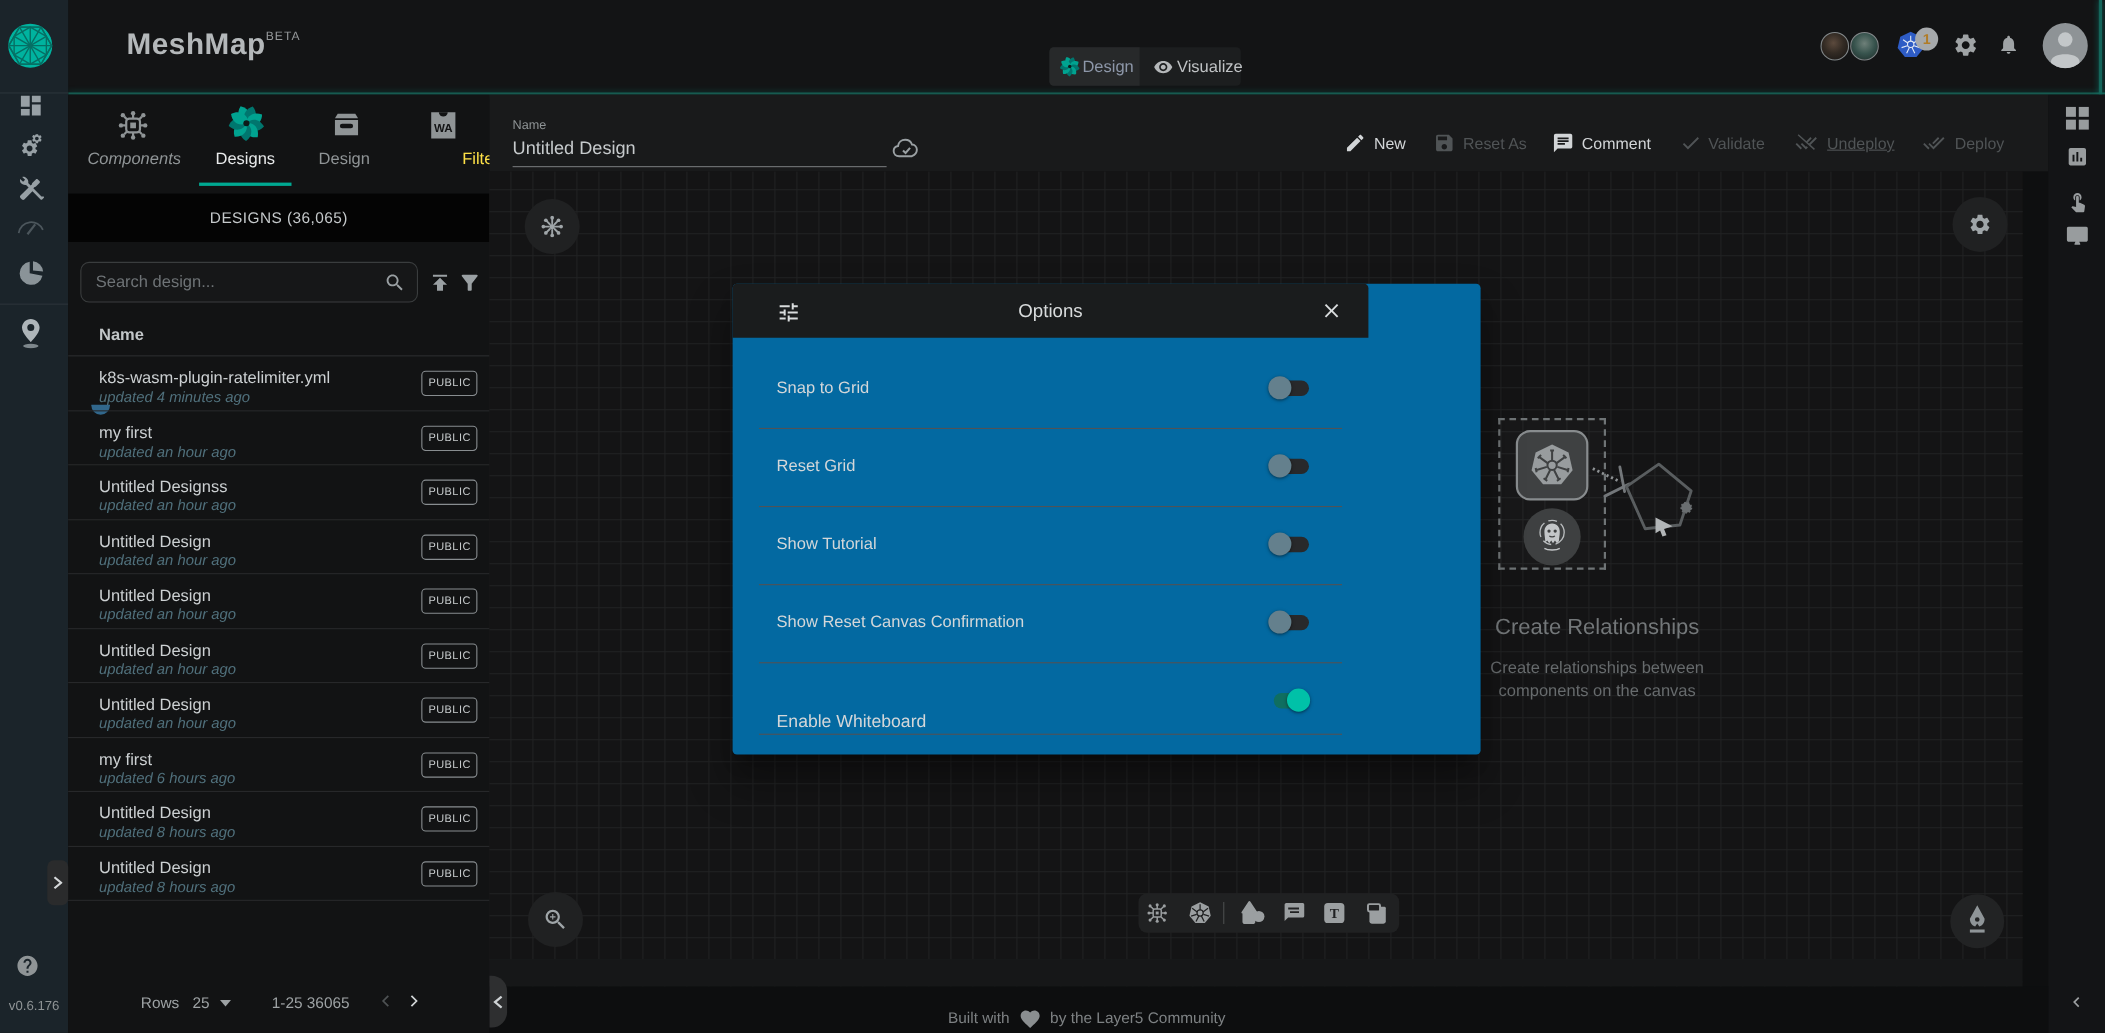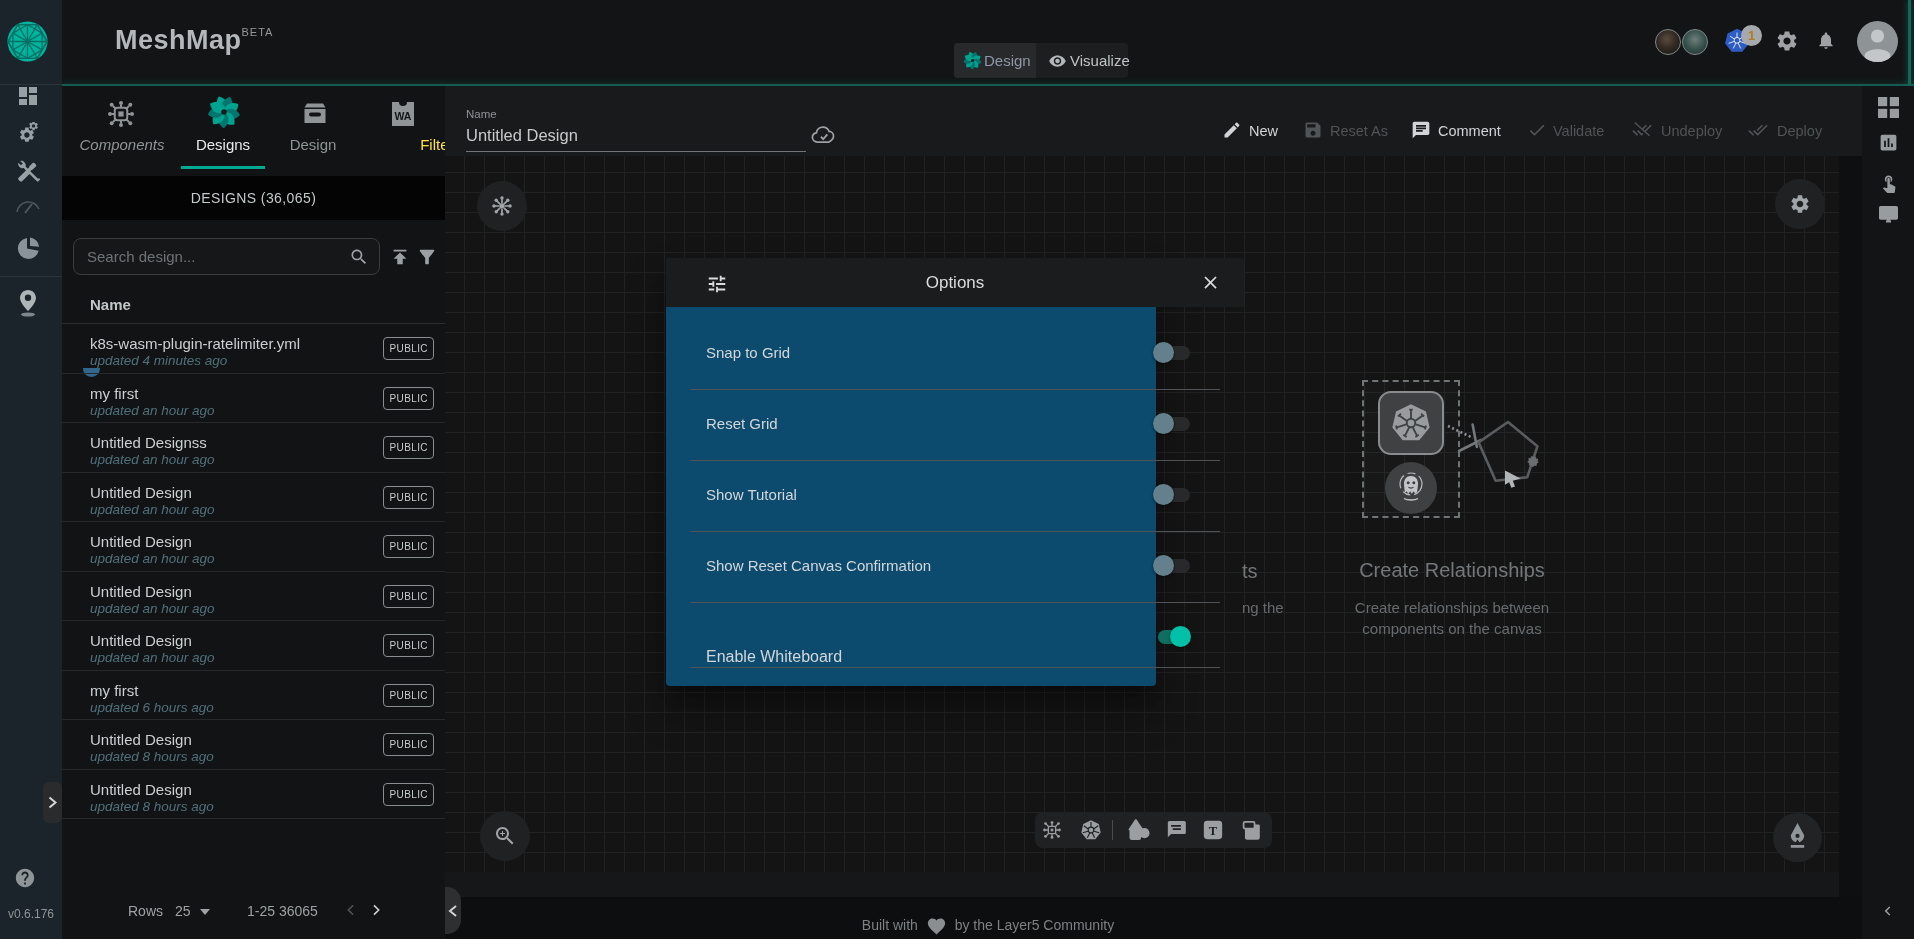--- a/index.html
+++ b/index.html
@@ -312,21 +312,21 @@
     <div class="abs" style="left:993px;top:37px;font-size:14.5px;color:#d2d5d7;">Comment</div>
     <svg class="abs" style="left:1082px;top:34px;" width="20" height="20" viewBox="0 0 24 24" fill="#505456">
         <path d="M9 16.17L4.83 12l-1.42 1.41L9 19 21 7l-1.41-1.41z"></path>
       </svg>
     <div class="abs" style="left:1108px;top:37px;font-size:14.5px;color:#505456;">Validate</div>
     <svg class="abs" style="left:1186px;top:34px;" width="22" height="20" viewBox="0 0 24 24" fill="#505456">
         <path d="M18 7l-1.41-1.41-6.34 6.34 1.41 1.41L18 7zm4.24-1.41L11.66 16.17 7.48 12l-1.41 1.41L11.66 19l12-12-1.42-1.41zM.41 13.41L6 19l1.41-1.41L1.83 12 .41 13.41z"></path>
         <path d="M2 4 L20 20" stroke="#191a1b" stroke-width="3.4"></path>
         <path d="M3.2 3 L21 19" stroke="#505456" stroke-width="1.6"></path>
       </svg>
-    <div class="abs" style="left:1216px;top:37px;font-size:14.5px;color:#505456;">Undeploy</div>
+    <div class="abs" style="left:1216px;top:37px;font-size:14.5px;color:#505456;text-decoration:underline;">Undeploy</div>
     <svg class="abs" style="left:1302px;top:34px;" width="22" height="20" viewBox="0 0 24 24" fill="#505456">
         <path d="M18 7l-1.41-1.41-6.34 6.34 1.41 1.41L18 7zm4.24-1.41L11.66 16.17 7.48 12l-1.41 1.41L11.66 19l12-12-1.42-1.41zM.41 13.41L6 19l1.41-1.41L1.83 12 .41 13.41z"></path>
       </svg>
     <div class="abs" style="left:1332px;top:37px;font-size:14.5px;color:#505456;">Deploy</div>
   </div>
 
   <div class="abs" id="canvas" style="left:445px;top:156px;width:1394px;height:741px;background:#141415;
      background-image:linear-gradient(#212223 1px, transparent 1px),linear-gradient(90deg,#212223 1px, transparent 1px);
      background-size:20px 20px;background-position:19px 16px;">
     <div class="abs" style="left:0;top:716px;width:1394px;height:25px;background:#161718;"></div>
@@ -492,21 +492,21 @@
         <path d="M12 21.35l-1.45-1.32C5.4 15.36 2 12.28 2 8.5 2 5.42 4.42 3 7.5 3c1.74 0 3.41.81 4.5 2.09C13.09 3.81 14.76 3 16.5 3 19.58 3 22 5.42 22 8.5c0 3.78-3.4 6.86-8.55 11.54L12 21.35z"></path>
       </svg> by the Layer5 Community
   </div>
 
   <div class="abs" style="left:43px;top:782px;width:19px;height:41px;background:#2a2b2c;border-radius:6px;z-index:5;">
     <svg style="position:absolute;left:5px;top:14px;" width="9" height="13" viewBox="0 0 9 13" fill="none" stroke="#d5d8da" stroke-width="2">
         <path d="M1.5 1.5 L7.5 6.5 L1.5 11.5"></path>
       </svg>
   </div>
 
-  <div class="abs" id="modal" style="left:666px;top:258px;width:490px;height:428px;background:#0c4a6e;z-index:20;box-shadow:0 11px 15px -7px rgba(0,0,0,.4),0 24px 38px 3px rgba(0,0,0,.28);border-radius:4px;">
+  <div class="abs" id="modal" style="left:666px;top:258px;width:680px;height:428px;background:#0369a1;z-index:20;box-shadow:0 11px 15px -7px rgba(0,0,0,.4),0 24px 38px 3px rgba(0,0,0,.28);border-radius:4px;">
     <div class="abs" style="left:0;top:0;width:578px;height:49px;background:#1a1c1d;border-radius:4px 4px 0 0;">
       <svg class="abs" style="left:40px;top:15px;" width="22" height="22" viewBox="0 0 24 24" fill="#d9dcdd">
           <path d="M3 17v2h6v-2H3zM3 5v2h10V5H3zm10 16v-2h8v-2h-8v-2h-2v6h2zM7 9v2H3v2h4v2h2V9H7zm14 4v-2H11v2h10zm-6-4h2V7h4V5h-4V3h-2v6z"></path>
         </svg>
       <div class="abs" style="left:0;top:15px;width:578px;text-align:center;font-size:17px;color:#d9dcdd;">Options</div>
       <svg class="abs" style="left:534px;top:14px;" width="21" height="21" viewBox="0 0 24 24" fill="#d9dcdd">
           <path d="M19 6.41L17.59 5 12 10.59 6.41 5 5 6.41 10.59 12 5 17.59 6.41 19 12 13.41 17.59 19 19 17.59 13.41 12z"></path>
         </svg>
     </div>
 

